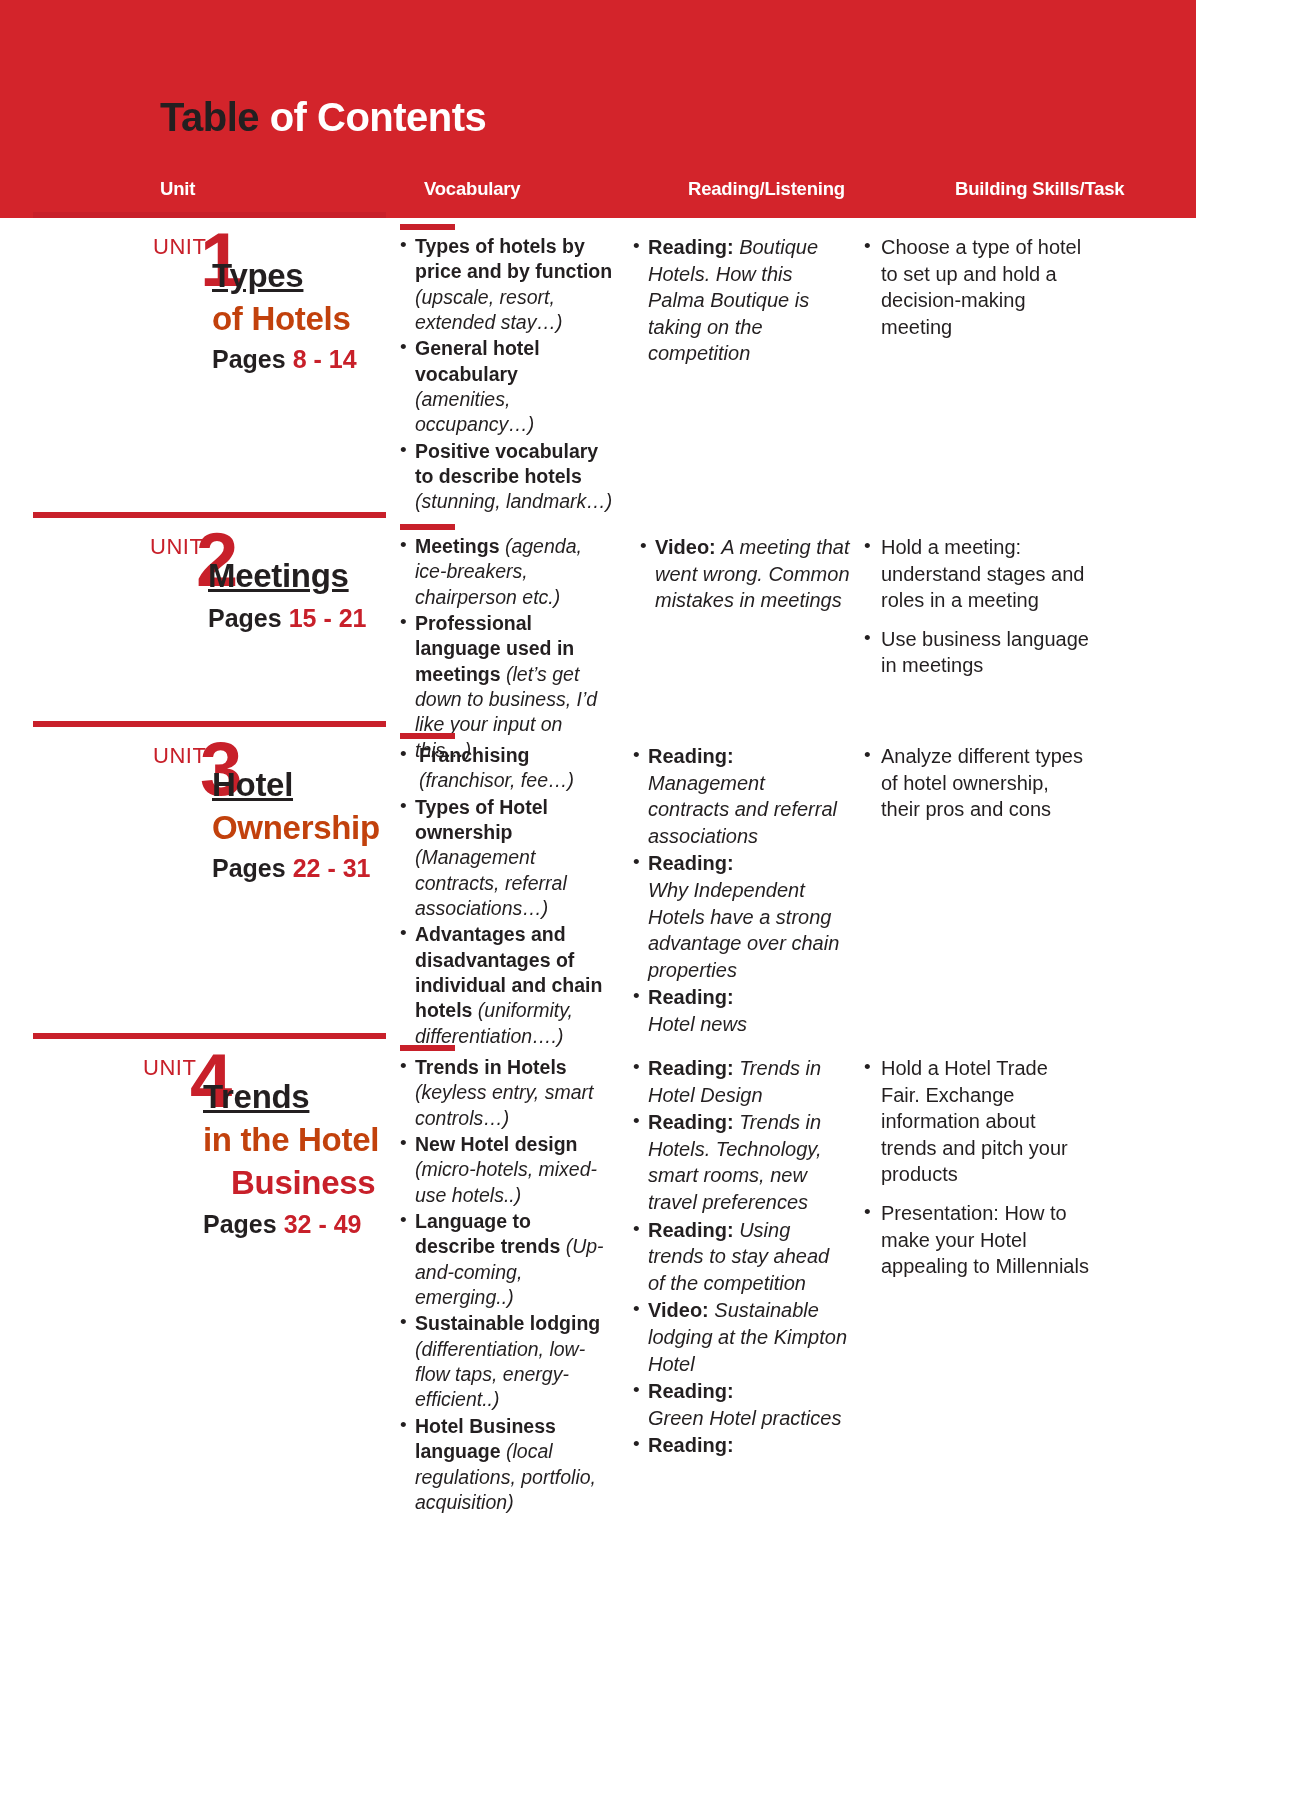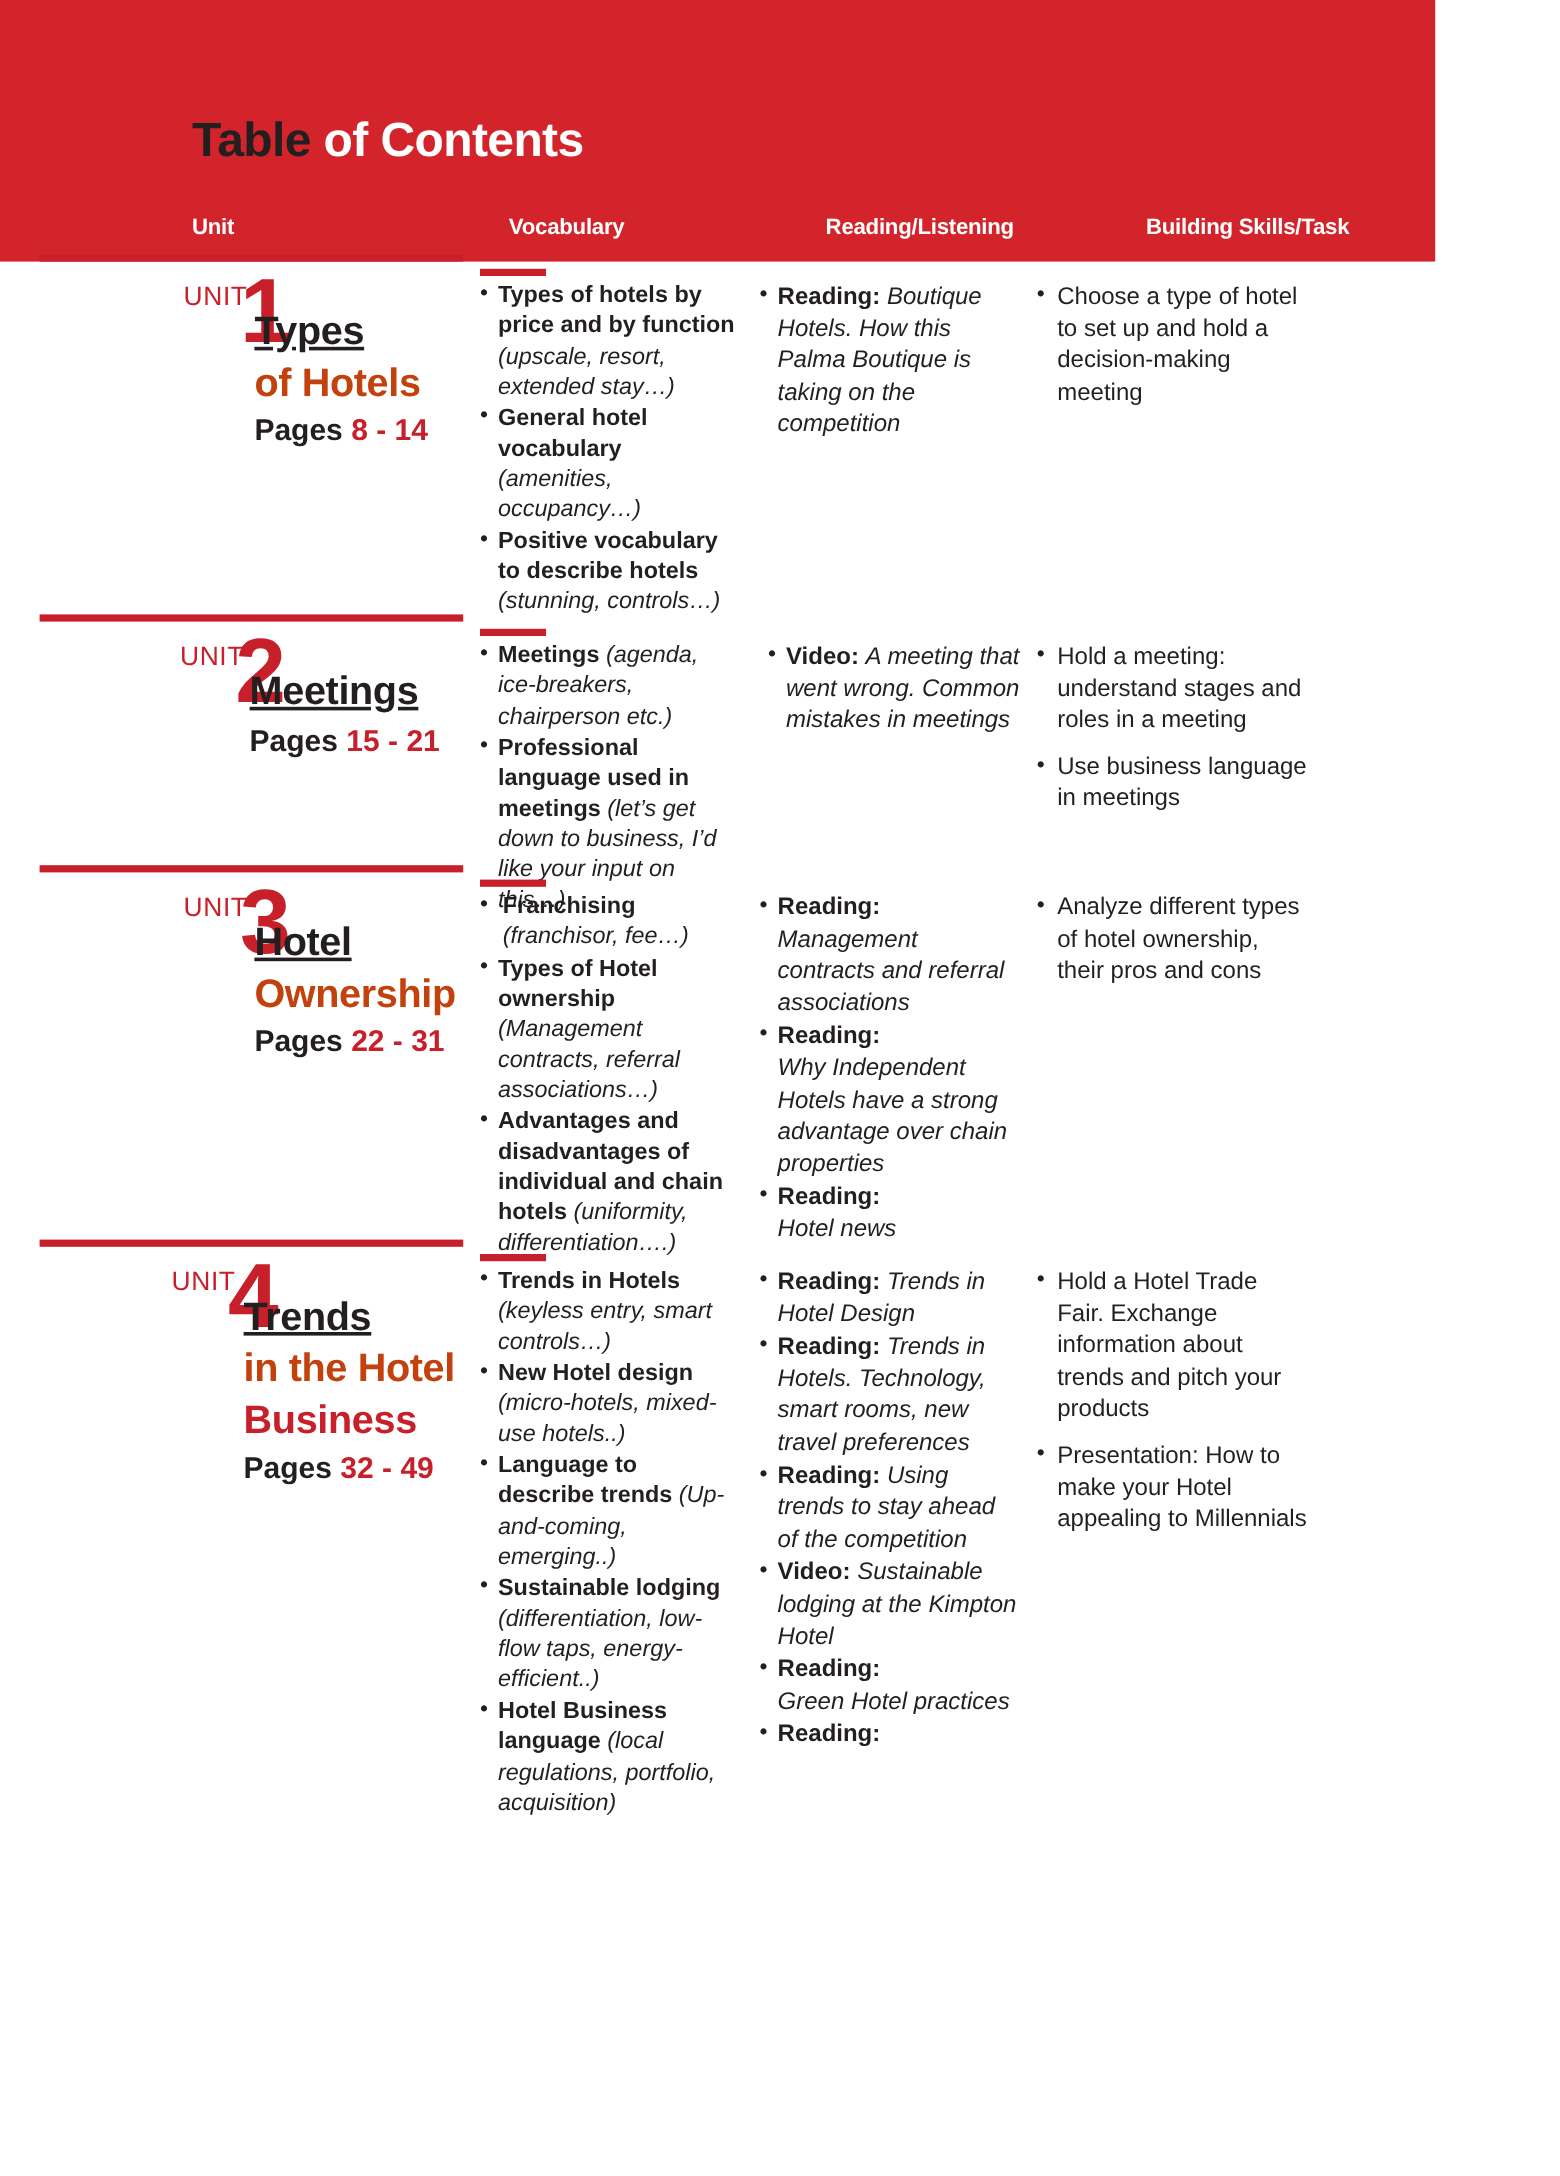--- a/index.html
+++ b/index.html
@@ -70,21 +70,21 @@
     color:#231f20;white-space:nowrap;letter-spacing:-0.3px;text-decoration:underline;
   }
   .unit-title-2{
     position:absolute;
     font-size:33px;font-weight:bold;font-stretch:condensed;
     color:#c2410c;white-space:nowrap;letter-spacing:-0.3px;
   }
   .unit-title-3{
     position:absolute;
     font-size:33px;font-weight:bold;font-stretch:condensed;
-    color:#c8202a;white-space:nowrap;letter-spacing:-0.3px;
+    color:#c8202a;white-space:nowrap;letter-spacing:-0.3px;margin-left:28px;
   }
   .unit-pages{
     position:absolute;
     font-size:25px;font-weight:bold;font-stretch:condensed;
     color:#231f20;white-space:nowrap;
   }
   .unit-pages .pg-num{color:#c8202a;}
 
   
   .list{list-style:none;margin:0;padding:0;}
@@ -154,21 +154,21 @@
         <li>
           <span class="term">Types of hotels by price and by function</span>
           <span class="ex">(upscale, resort, extended stay…)</span>
         </li>
         <li>
           <span class="term">General hotel vocabulary</span>
           <span class="ex">(amenities, occupancy…)</span>
         </li>
         <li>
           <span class="term">Positive vocabulary to describe hotels</span>
-          <span class="ex">(stunning, controls…)</span>
+          <span class="ex">(stunning, landmark…)</span>
         </li>
       </ul>
     </div>
 
     <div class="cell col-read" style="top:22px;">
       <ul class="list">
         <li>
           <span class="media-label">Reading:</span>
           <span class="media-title">Boutique Hotels. How this Palma Boutique is taking on the competition</span>
         </li>

